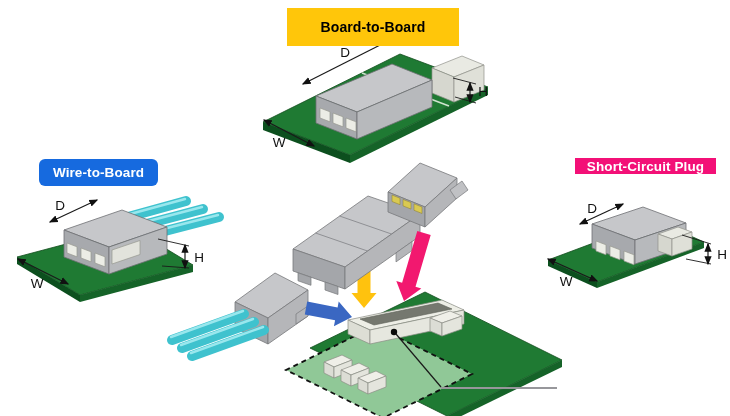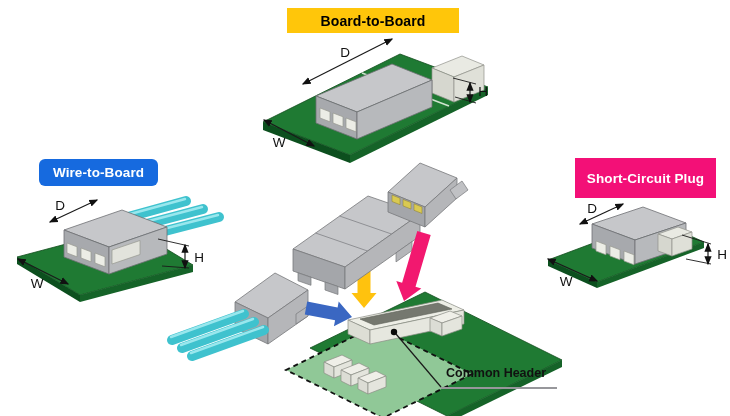--- a/index.html
+++ b/index.html
@@ -5,25 +5,25 @@
   html,body{margin:0;padding:0;background:#fff;}
   .canvas{
     position:relative;width:730px;height:416px;background:#fff;overflow:hidden;
     font-family:"Liberation Sans","DejaVu Sans",sans-serif;
   }
   .scene{position:absolute;left:0;top:0;}
   .badge{
     position:absolute;display:flex;align-items:center;justify-content:center;
     font-weight:bold;letter-spacing:.1px;
   }
-  .badge-yellow{left:287px;top:8px;width:172px;height:25px;font-size:14px;
+  .badge-yellow{left:287px;top:8px;width:172px;height:38px;font-size:14px;
     background:var(--badge-yellow,#FFC60A);color:#000;}
   .badge-blue{left:39px;top:159px;width:119px;height:27px;font-size:13.5px;
     background:var(--badge-blue,#166ADF);color:#fff;border-radius:6px;}
-  .badge-pink{left:575px;top:158px;width:141px;height:40px;font-size:13.5px;
+  .badge-pink{left:575px;top:158px;width:141px;height:16px;font-size:13.5px;
     background:var(--badge-pink,#F31077);color:#fff;}
   .callout-label{
     position:absolute;left:446px;top:366px;font-size:12.5px;font-weight:bold;color:#111;
     white-space:nowrap;
   }
   svg text{font-family:"Liberation Sans","DejaVu Sans",sans-serif;font-size:13.5px;fill:#111;}
 </style>
 </head>
 <body>
 
@@ -197,15 +197,14 @@
         <line x1="263" y1="327" x2="191" y2="353" style="stroke:#99E7ED;stroke-width:2.5;stroke-linecap:round"></line>
       </g>
 
       <polygon points="307.2,301.6 337.6,307.5 338.7,301.6 352,317 333.9,326.2 335.1,320.3 304.8,314.4" style="fill:var(--arrow-blue,#3A67C2)"></polygon>
     </g>
   </svg>
 
   <div class="badge badge-yellow">Board-to-Board</div>
   <div class="badge badge-blue">Wire-to-Board</div>
   <div class="badge badge-pink">Short-Circuit Plug</div>
-  <div class="callout-label">Common Header</div>
 
 </div>
 
 </body></html>

